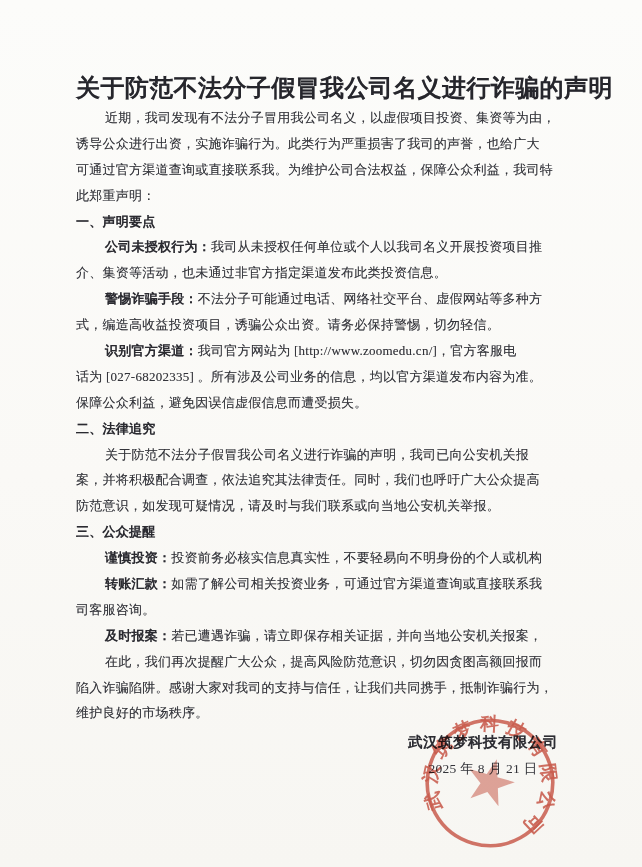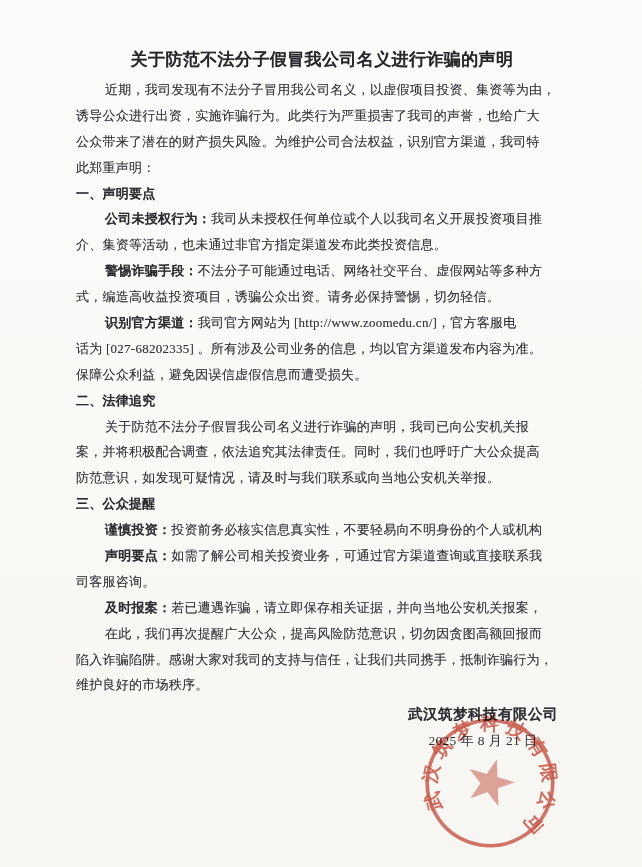--- a/index.html
+++ b/index.html
@@ -9,24 +9,25 @@
     margin:0 auto;
     background:linear-gradient(180deg,#fcfcfa 0%,#faf9f6 55%,#f7f6f2 100%);
     overflow:hidden;
     font-family:"Liberation Serif","DejaVu Serif",serif;
     color:#33343a;
   }
   .doc{
     position:absolute;left:76px;top:46px;width:492px;
   }
   .title{
-    font-size:17px;font-weight:bold;letter-spacing:.4px;
+    font-size:24px;font-weight:bold;letter-spacing:.4px;
     line-height:28px;text-align:center;color:#26262c;
     text-shadow:0 0 .6px rgba(40,40,50,.45);
     white-space:nowrap;
+    margin-top:28px;
   }
   .lines{margin-top:3px;}
   .ln{
     height:25.9px;line-height:25.9px;font-size:13px;letter-spacing:.25px;
     white-space:nowrap;
     text-shadow:0 0 .5px rgba(45,45,55,.4);
   }
   .ln.i{text-indent:29px;}
   .ln.h{font-weight:bold;color:#2a2a30;}
   .lead{font-weight:bold;color:#2a2a30;}
@@ -54,37 +55,37 @@
 <body>
 
 <div class="page">
   <div class="doc">
 
     <div class="title">关于防范不法分子假冒我公司名义进行诈骗的声明</div>
 
     <div class="lines">
       <div class="ln i"><span>近期，我司发现有不法分子冒用我公司名义，以虚假项目投资、集资等为由，</span></div>
       <div class="ln"><span>诱导公众进行出资，实施诈骗行为。此类行为严重损害了我司的声誉，也给广大</span></div>
-      <div class="ln"><span>公众带来了潜在的财产损失风险。为维护公司合法权益，识别官方渠道，我司特</span></div>
+      <div class="ln"><span>可通过官方渠道查询或直接联系我。为维护公司合法权益，保障公众利益，我司特</span></div>
       <div class="ln"><span>此郑重声明：</span></div>
       <div class="ln h"><span>一、声明要点</span></div>
       <div class="ln i"><span class="lead">公司未授权行为：</span><span>我司从未授权任何单位或个人以我司名义开展投资项目推</span></div>
       <div class="ln"><span>介、集资等活动，也未通过非官方指定渠道发布此类投资信息。</span></div>
       <div class="ln i"><span class="lead">警惕诈骗手段：</span><span>不法分子可能通过电话、网络社交平台、虚假网站等多种方</span></div>
       <div class="ln"><span>式，编造高收益投资项目，诱骗公众出资。请务必保持警惕，切勿轻信。</span></div>
       <div class="ln i"><span class="lead">识别官方渠道：</span><span>我司官方网站为 [http://www.zoomedu.cn/]，官方客服电</span></div>
       <div class="ln"><span>话为 [027-68202335] 。所有涉及公司业务的信息，均以官方渠道发布内容为准。</span></div>
       <div class="ln"><span>保障公众利益，避免因误信虚假信息而遭受损失。</span></div>
       <div class="ln h"><span>二、法律追究</span></div>
       <div class="ln i"><span>关于防范不法分子假冒我公司名义进行诈骗的声明，我司已向公安机关报</span></div>
       <div class="ln"><span>案，并将积极配合调查，依法追究其法律责任。同时，我们也呼吁广大公众提高</span></div>
       <div class="ln"><span>防范意识，如发现可疑情况，请及时与我们联系或向当地公安机关举报。</span></div>
       <div class="ln h"><span>三、公众提醒</span></div>
       <div class="ln i"><span class="lead">谨慎投资：</span><span>投资前务必核实信息真实性，不要轻易向不明身份的个人或机构</span></div>
-      <div class="ln i"><span class="lead">声明要点：</span><span>如需了解公司相关投资业务，可通过官方渠道查询或直接联系我</span></div>
+      <div class="ln i"><span class="lead">转账汇款：</span><span>如需了解公司相关投资业务，可通过官方渠道查询或直接联系我</span></div>
       <div class="ln"><span>司客服咨询。</span></div>
       <div class="ln i"><span class="lead">及时报案：</span><span>若已遭遇诈骗，请立即保存相关证据，并向当地公安机关报案，</span></div>
       <div class="ln i"><span>在此，我们再次提醒广大公众，提高风险防范意识，切勿因贪图高额回报而</span></div>
       <div class="ln"><span>陷入诈骗陷阱。感谢大家对我司的支持与信任，让我们共同携手，抵制诈骗行为，</span></div>
       <div class="ln"><span>维护良好的市场秩序。</span></div>
     </div>
 
     <div class="signature">
       <div class="sig-company">武汉筑梦科技有限公司</div>
       <div class="sig-date">2025 年 8 月 21 日</div>

